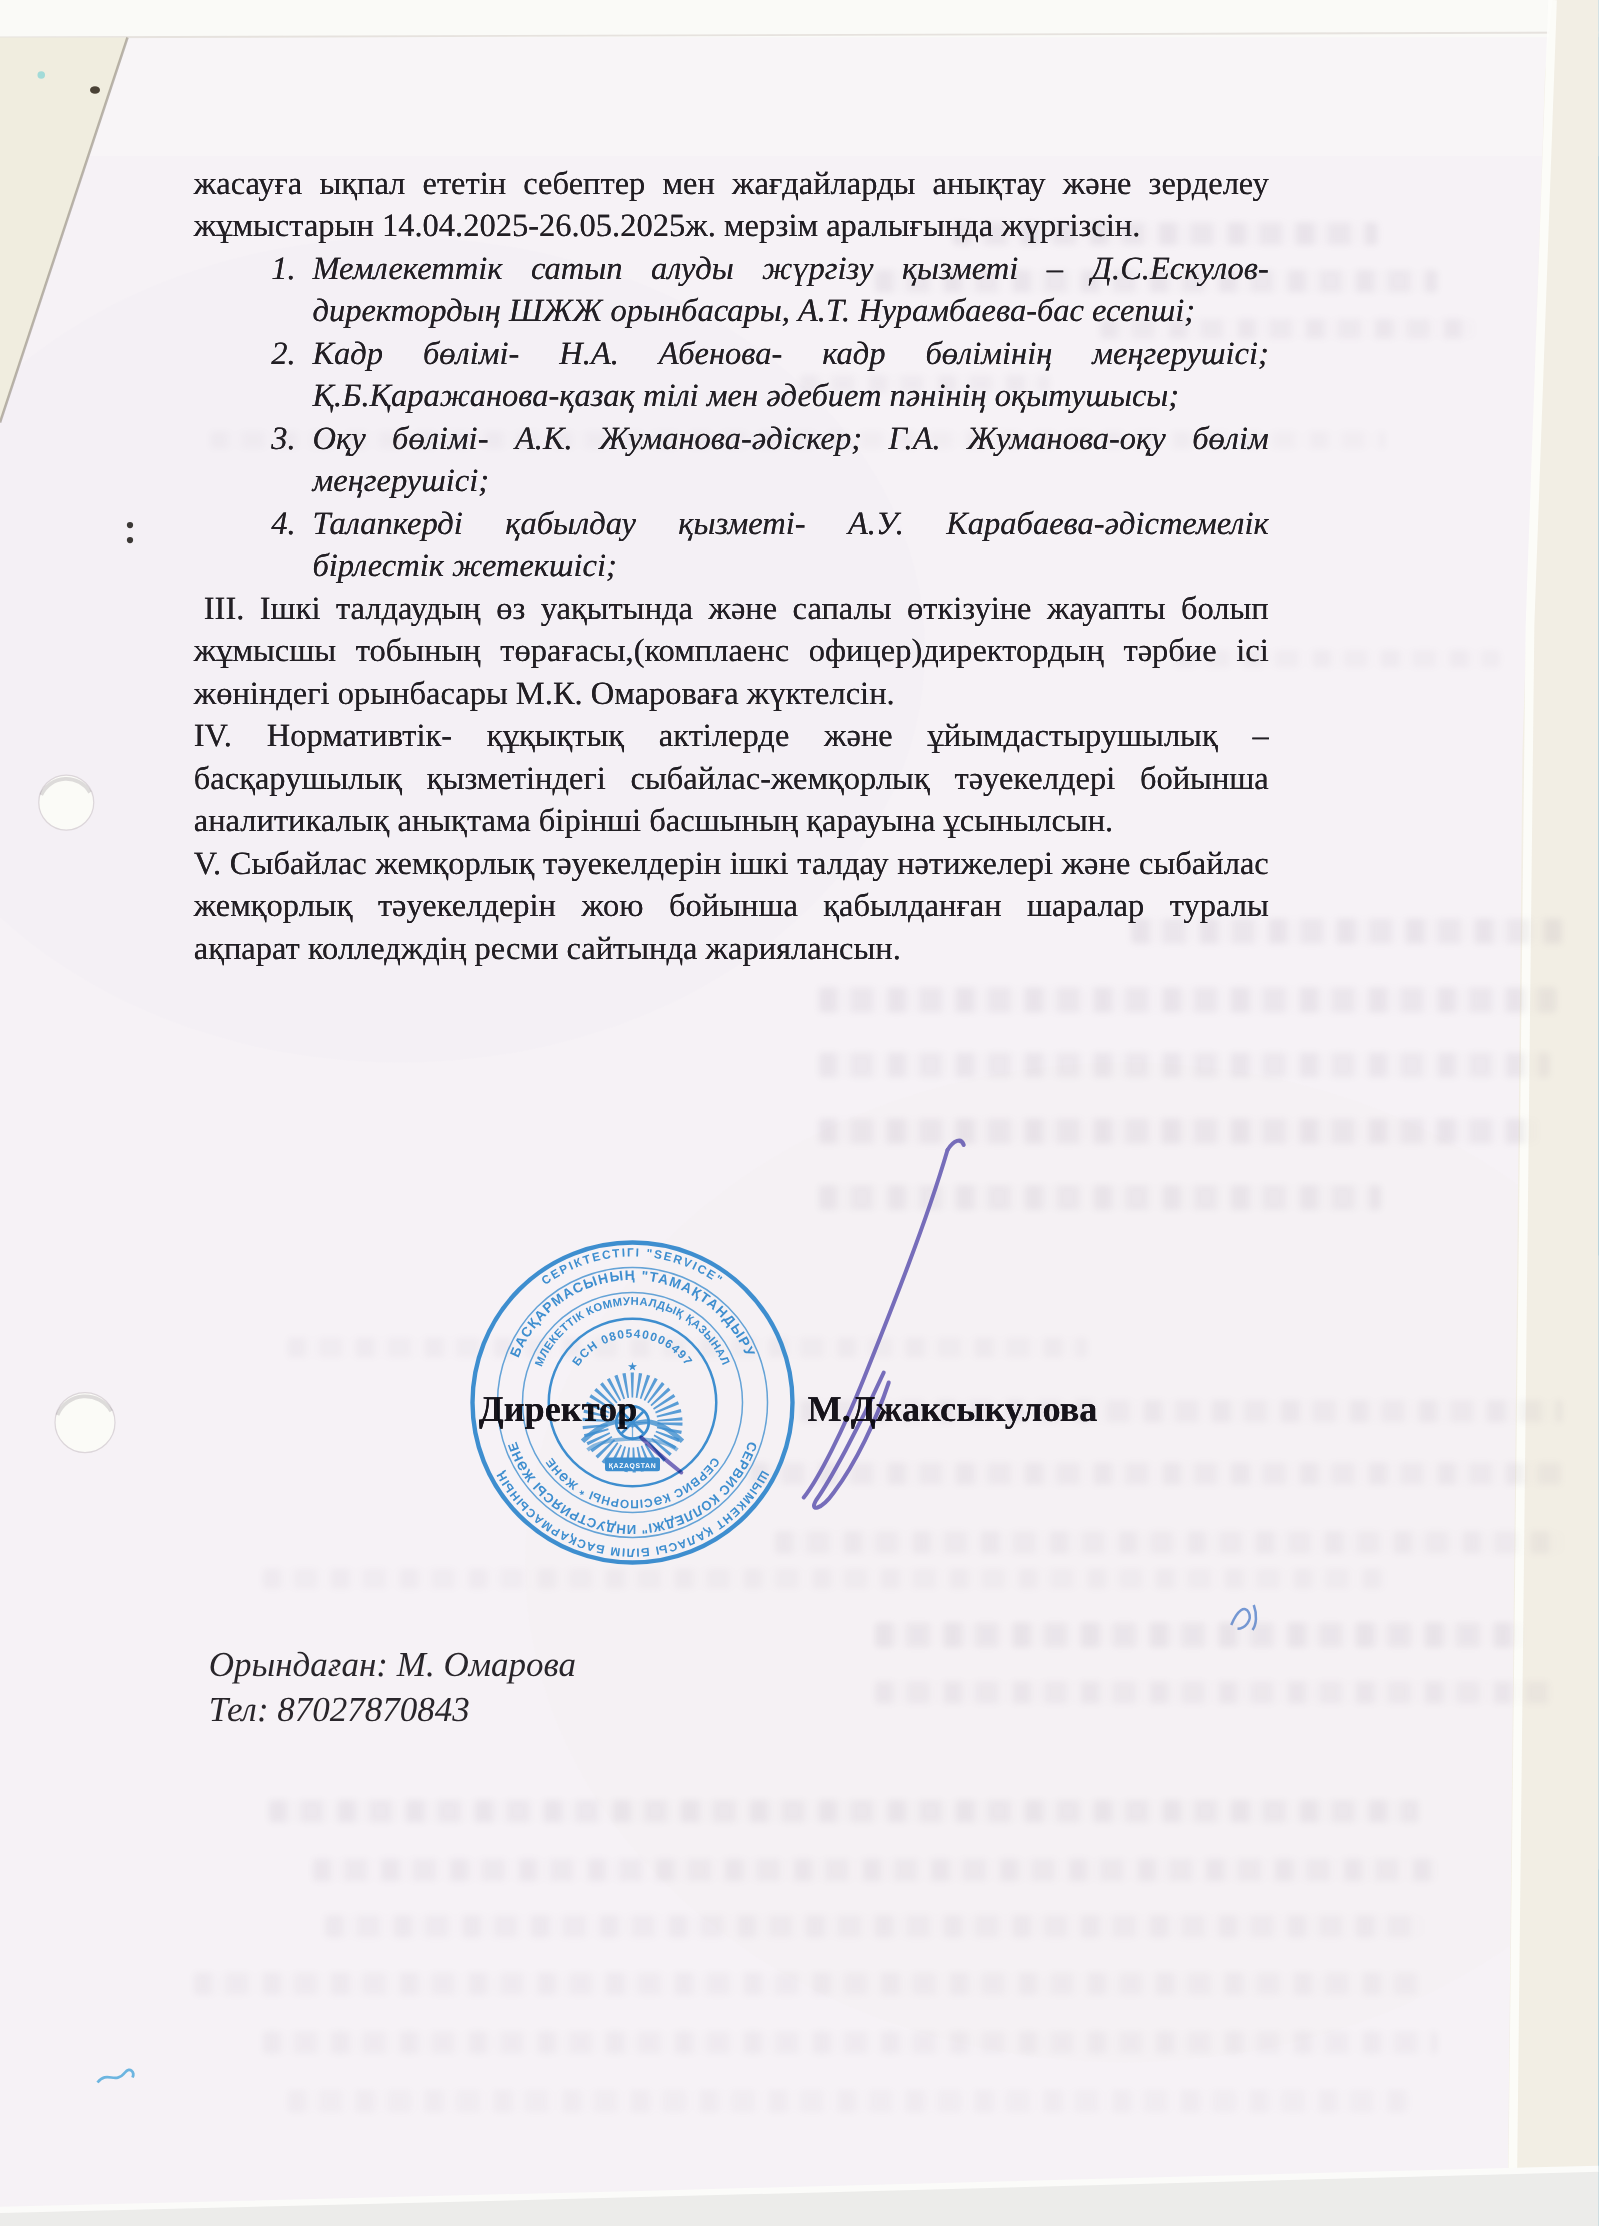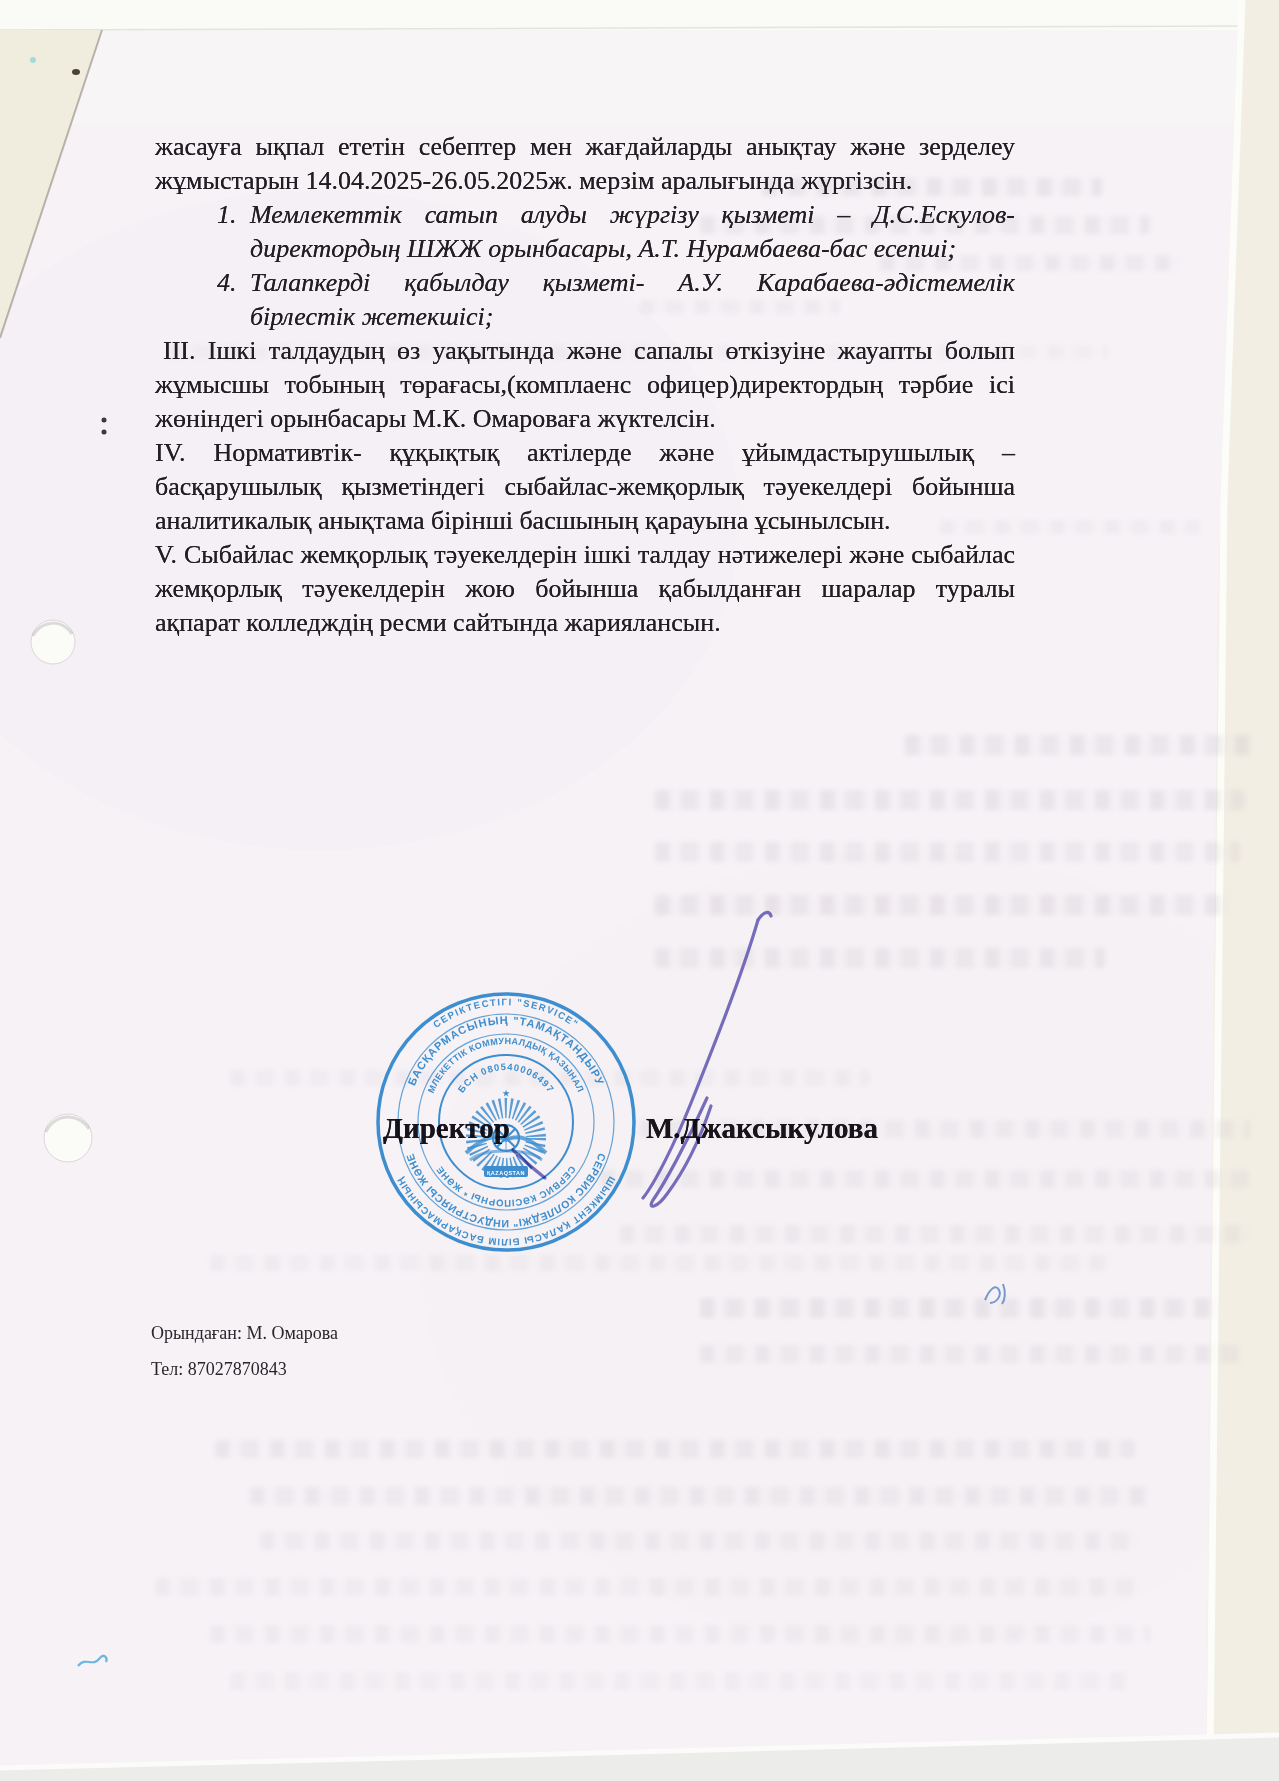--- a/index.html
+++ b/index.html
@@ -15,22 +15,22 @@
        text-shadow:0 0 .4px #221f24;}
   .para{margin:0;text-align:justify;}
   .indent8{text-indent:8px;}
   .olist{margin:0;}
   .oitem{margin:0;padding-left:95px;text-indent:-33px;text-align:justify;font-style:italic;}
   .num{display:inline-block;width:33px;text-indent:0;}
   .sig-title,.sig-name{position:absolute;font-weight:bold;font-size:29px;color:#17141b;
        text-shadow:0 0 .4px #17141b;}
   .sig-title{left:383px;top:1112px;}
   .sig-name{left:646px;top:1112px;}
-  .footer{position:absolute;left:151px;top:1315px;
-          font-size:18px;line-height:36px;color:#29262b;}
+  .footer{position:absolute;left:167px;top:1315px;font-style:italic;
+          font-size:28px;line-height:36px;color:#29262b;}
   
   .stamp{position:absolute;left:372px;top:988px;width:268px;height:268px;
          mix-blend-mode:multiply;opacity:.93;}
   .stamp text{font-family:"Liberation Sans",sans-serif;font-weight:bold;}
   .sig{position:absolute;left:505px;top:898px;width:280px;height:330px;
        mix-blend-mode:multiply;}
   
   .ghost{position:absolute;border-radius:3px;filter:blur(2.5px);
     background:repeating-linear-gradient(90deg,
       rgba(128,112,138,.22) 0px, rgba(128,112,138,.22) 13px,
@@ -109,20 +109,26 @@
 
   <div class="layer content">
 
     <div class="doc">
       <p class="para">жасауға ықпал ететін себептер мен жағдайларды анықтау және зерделеу жұмыстарын 14.04.2025-26.05.2025ж. мерзім аралығында жүргізсін.</p>
       <div class="olist">
         <div class="oitem">
           <span class="num">1.</span><span>Мемлекеттік сатып алуды жүргізу қызметі – Д.С.Ескулов-директордың ШЖЖ орынбасары, А.Т. Нурамбаева-бас есепші;</span>
         </div>
         <div class="oitem">
+          <span class="num">2.</span><span>Кадр бөлімі- Н.А. Абенова- кадр бөлімінің меңгерушісі; Қ.Б.Қаражанова-қазақ тілі мен әдебиет пәнінің оқытушысы;</span>
+        </div>
+        <div class="oitem">
+          <span class="num">3.</span><span>Оқу бөлімі- А.К. Жуманова-әдіскер; Г.А. Жуманова-оқу бөлім меңгерушісі;</span>
+        </div>
+        <div class="oitem">
           <span class="num">4.</span><span>Талапкерді қабылдау қызметі- А.У. Карабаева-әдістемелік бірлестік жетекшісі;</span>
         </div>
       </div>
       <p class="para indent8">III.   Ішкі талдаудың өз уақытында және сапалы өткізуіне жауапты болып жұмысшы тобының төрағасы,(комплаенс офицер)директордың тәрбие ісі жөніндегі орынбасары М.К. Омароваға жүктелсін.</p>
       <p class="para">IV. Нормативтік- құқықтық актілерде және ұйымдастырушылық – басқарушылық қызметіндегі сыбайлас-жемқорлық тәуекелдері бойынша аналитикалық анықтама бірінші басшының қарауына ұсынылсын.</p>
       <p class="para">V. Сыбайлас жемқорлық тәуекелдерін ішкі талдау нәтижелері және сыбайлас жемқорлық тәуекелдерін жою бойынша қабылданған шаралар туралы ақпарат колледждің ресми сайтында жариялансын.</p>
     </div>
 
     <div class="sig-title">Директор</div>
     <div class="sig-name">М.Джаксыкулова</div>

